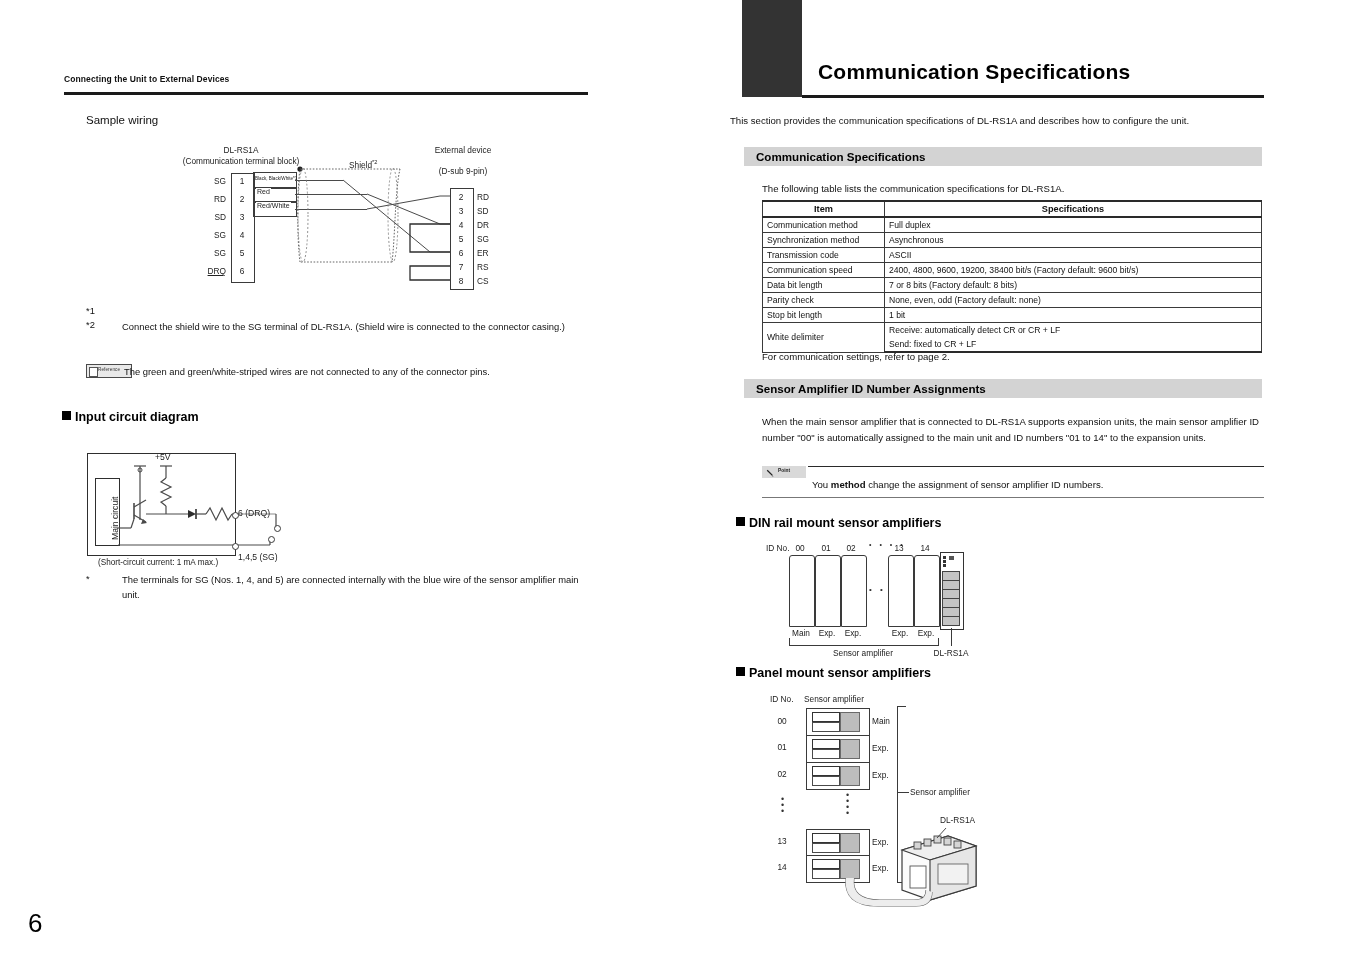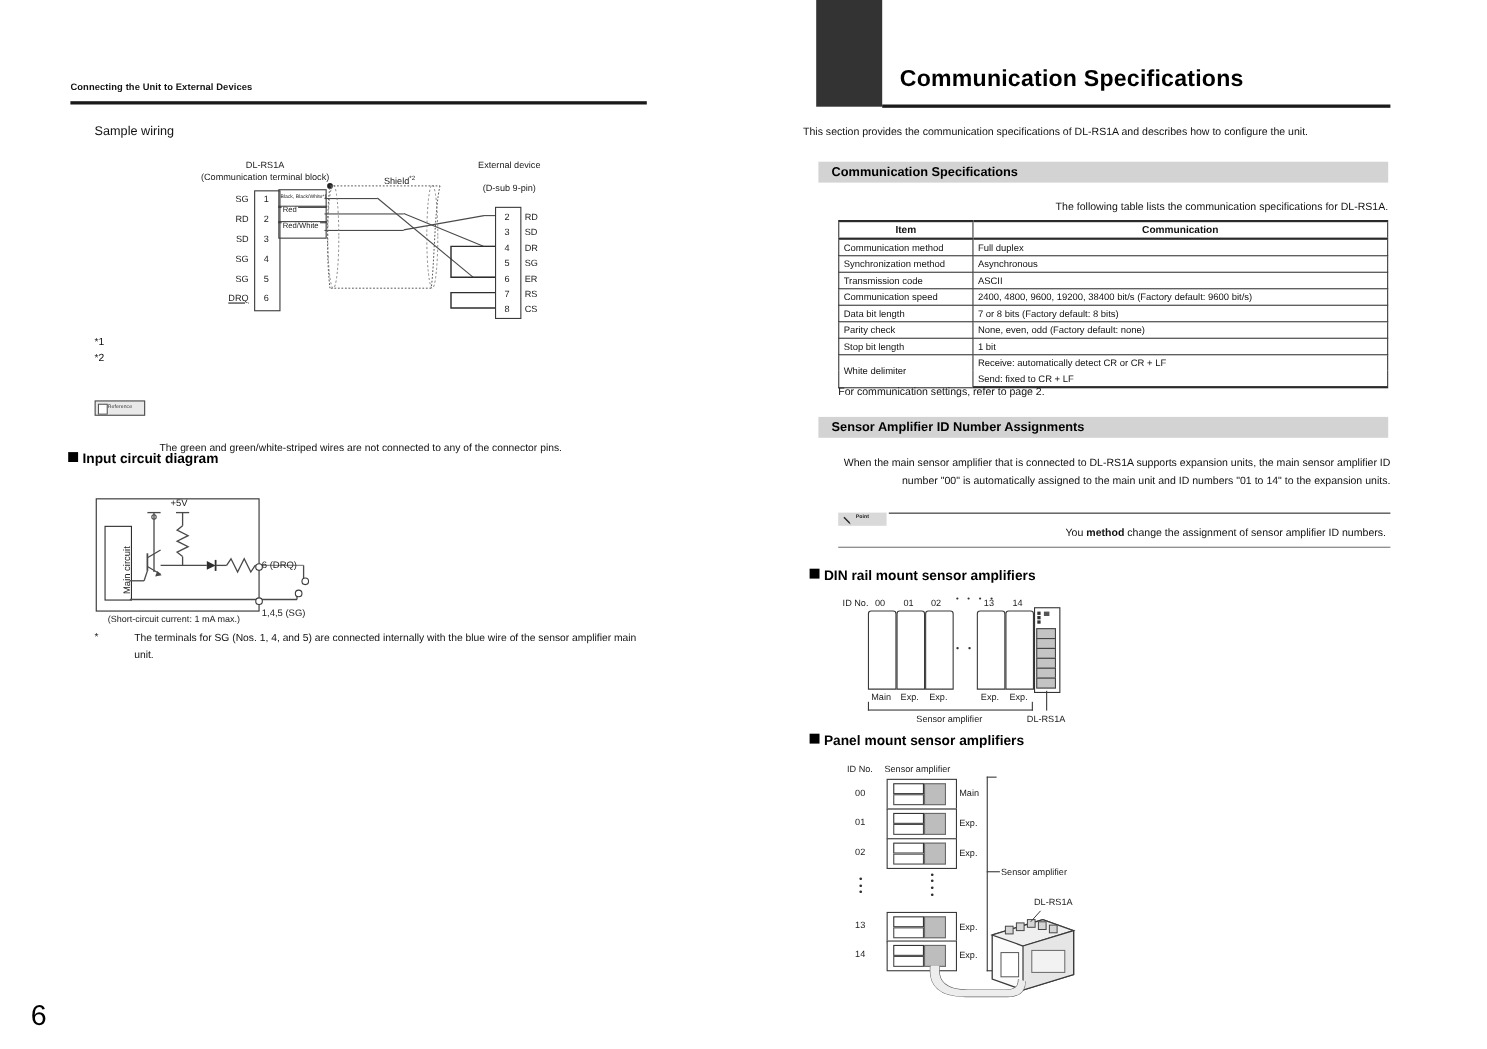--- a/index.html
+++ b/index.html
@@ -50,21 +50,21 @@
   .vert-text{position:absolute;font-size:8.6px;color:#222;transform:rotate(-90deg);transform-origin:left top;white-space:nowrap;}
   .nodeopen{position:absolute;width:5px;height:5px;border:1.3px solid #3a3a3a;border-radius:50%;background:#fff;}
   .darkblock{position:absolute;left:742px;top:0;width:60px;height:97px;background:#333333;}
   .chap-title{position:absolute;left:818px;top:60px;font-size:21px;font-weight:bold;color:#000;letter-spacing:.2px;}
   .title-rule{position:absolute;left:802px;top:95px;width:462px;height:3px;background:#1a1a1a;}
   .intro{position:absolute;left:730px;top:114px;width:502px;font-size:9.6px;color:#111;line-height:14px;}
 
   .grayhead{position:absolute;left:744px;width:518px;height:19px;background:#d3d3d3;}
   .grayhead span{position:absolute;left:12px;top:3px;font-size:11.6px;font-weight:bold;color:#000;}
 
-  .body-p{position:absolute;font-size:9.6px;color:#111;line-height:15.5px;text-align:right;}
+  .body-p{position:absolute;font-size:9.6px;color:#111;line-height:15.5px;}
 
   
   .spec{position:absolute;left:762px;top:200px;width:500px;border-collapse:collapse;font-size:8.6px;color:#111;}
   .spec th,.spec td{border:1px solid #3a3a3a;padding:2px 4px;vertical-align:middle;}
   .spec th{font-weight:bold;text-align:center;background:#fff;font-size:9.2px;}
   .spec thead tr th{border-top:2px solid #2a2a2a;border-bottom:2px solid #2a2a2a;}
   .spec td.item{width:113px;}
   .spec tbody tr:last-child td{border-bottom:2px solid #2a2a2a;}
   .nob{border-bottom:none !important;}
   .not{border-top:none !important;}
@@ -176,26 +176,27 @@
       <div class="pinname" style="left:477px;top:276px;">CS</div>
 
       <svg style="position:absolute;left:0;top:0;width:676px;height:330px;overflow:visible;">
         <polyline points="450,224 410,224 410,252 450,252" stroke="#2e2e2e" stroke-width="1.3" fill="none"></polyline>
         <polyline points="450,266 410,266 410,280 450,280" stroke="#2e2e2e" stroke-width="1.3" fill="none"></polyline>
       </svg>
     </div>
 
     <div class="fnmark" style="left:86px;top:305px;">*1</div>
     <div class="fnmark" style="left:86px;top:319px;">*2</div>
+    <div class="fn" style="left:122px;top:319px;width:450px;">Connect the shield wire to the SG terminal of DL-RS1A. (Shield wire is connected to the connector casing.)</div>
 
     <div class="reftag" style="left:86px;top:364px;">
       <div class="sq"></div>
       <div class="tx">Reference</div>
     </div>
-    <div class="fn" style="left:145px;top:364px;width:450px;margin-top:35px;">The green and green/white-striped wires are not connected to any of the connector pins.</div>
+    <div class="fn" style="left:124px;top:364px;width:450px;">The green and green/white-striped wires are not connected to any of the connector pins.</div>
 
     <div class="secmark" style="left:62px;top:410px;">
       <span class="sqbullet"></span><span>Input circuit diagram</span>
     </div>
 
     <div class="circ">
       <div class="cbox" style="left:87px;top:453px;width:147px;height:101px;"></div>
       <div class="cbox" style="left:95px;top:478px;width:23px;height:66px;"></div>
       <div class="vert-text" style="left:110px;top:540px;">Main circuit</div>
 
@@ -264,21 +265,21 @@
 
     <div class="grayhead" style="top:147px;">
       <span>Communication Specifications</span>
     </div>
     <div class="body-p" style="left:762px;top:181px;width:500px;">The following table lists the communication specifications for DL-RS1A.</div>
 
     <table class="spec">
       <thead>
         <tr>
           <th class="item">Item</th>
-          <th>Communication</th>
+          <th>Specifications</th>
         </tr>
       </thead>
       <tbody id="spec-body">
           <tr>
             <td class="item">Communication method</td>
             <td>Full duplex</td>
           </tr>
           <tr>
             <td class="item">Synchronization method</td>
             <td>Asynchronous</td>

